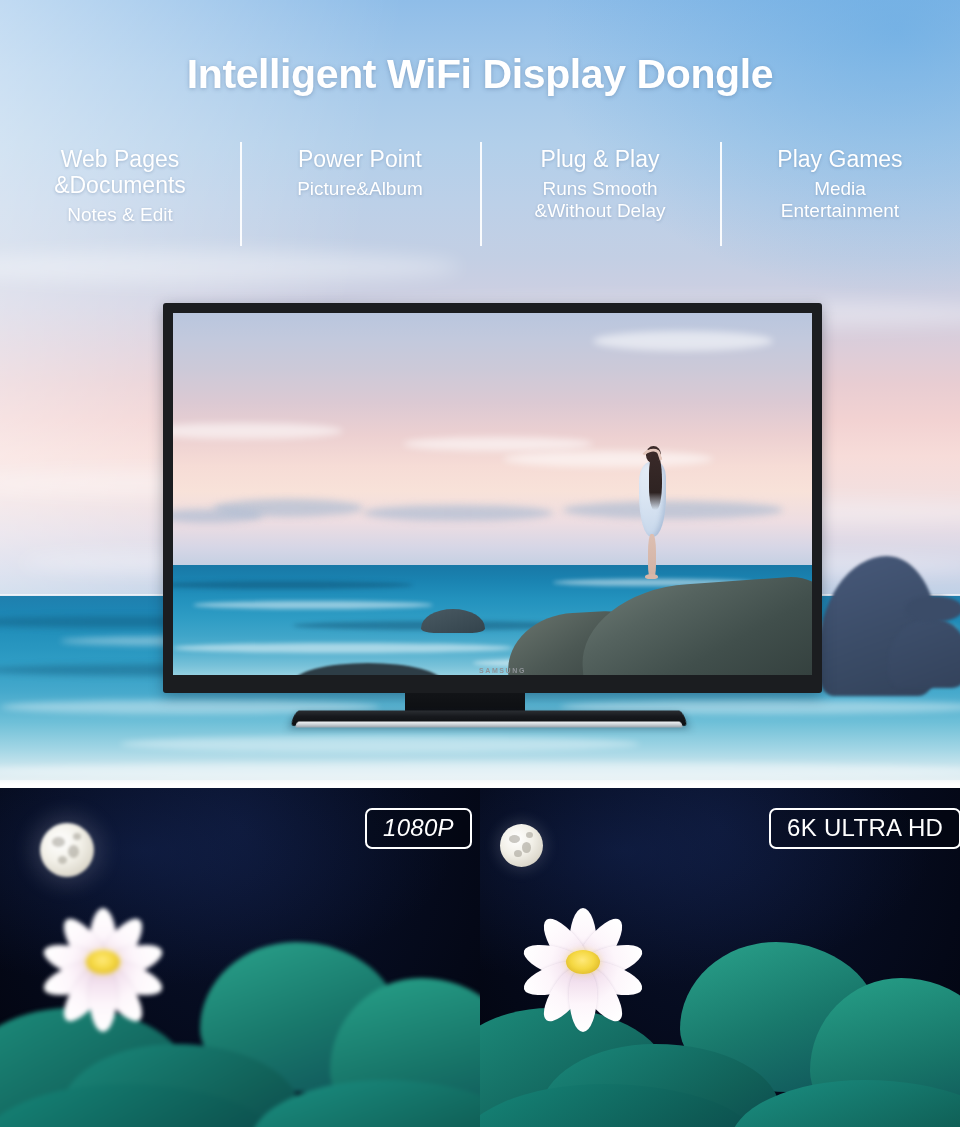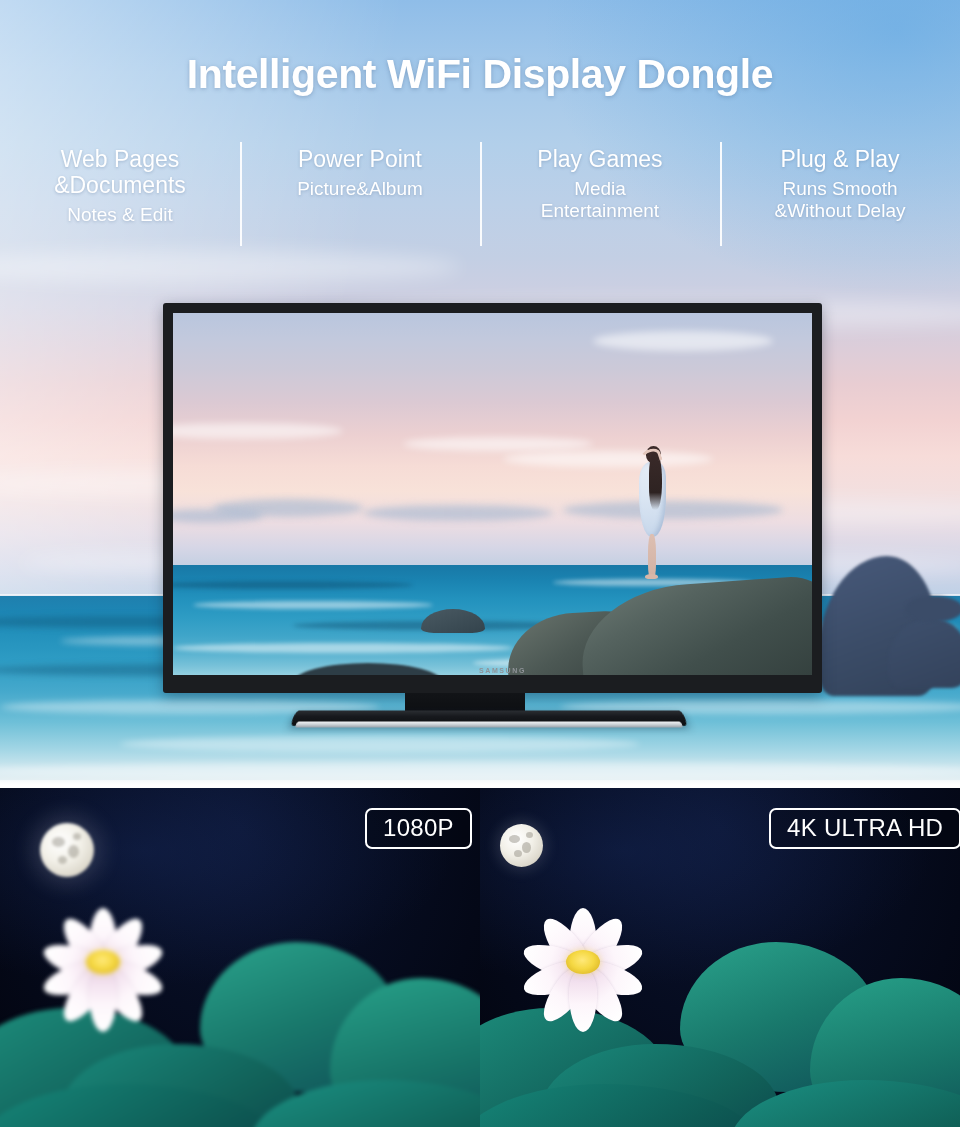--- a/index.html
+++ b/index.html
@@ -456,21 +456,21 @@
     padding: 6px 16px 7px;
     border: 2px solid #ffffff;
     border-radius: 7px;
     color: #ffffff;
     font-size: 24px;
     line-height: 1;
     letter-spacing: .3px;
     white-space: nowrap;
     background: rgba(0,0,0,.25);
   }
-  .panel-left .res-label { left: 365px; }
+  .panel-left .res-label { left: 365px; font-style: italic; }
   .panel-right .res-label { left: 289px; }
 </style>
 </head>
 <body>
 
 <div id="hero">
 
   <div class="sky"></div>
   <div class="sky-right-glow"></div>
 
@@ -506,28 +506,28 @@
     <div class="feature-col">
       <div class="feat-primary">Web Pages
 &amp;Documents</div>
       <div class="feat-secondary">Notes &amp; Edit</div>
     </div>
     <div class="feature-col">
       <div class="feat-primary">Power Point</div>
       <div class="feat-secondary">Picture&amp;Album</div>
     </div>
     <div class="feature-col">
+      <div class="feat-primary">Plug &amp; Play</div>
+      <div class="feat-secondary">Runs Smooth
+&amp;Without Delay</div>
+    </div>
+    <div class="feature-col">
       <div class="feat-primary">Play Games</div>
       <div class="feat-secondary">Media
 Entertainment</div>
-    </div>
-    <div class="feature-col">
-      <div class="feat-primary">Plug &amp; Play</div>
-      <div class="feat-secondary">Runs Smooth
-&amp;Without Delay</div>
     </div>
   </div>
 
   <div id="tv">
     <div class="tv-frame">
       <div class="tv-screen">
         <div class="s-sky"></div>
 
         <div class="s-cloud" style="left:-30px; top:110px; width:200px; height:16px;"></div>
         <div class="s-cloud" style="left:230px; top:124px; width:190px; height:14px;"></div>
@@ -632,15 +632,15 @@
         <div class="petal" style="transform:rotate(144deg);"></div>
         <div class="petal" style="transform:rotate(-36deg);"></div>
         <div class="petal" style="transform:rotate(-72deg);"></div>
         <div class="petal" style="transform:rotate(-108deg);"></div>
         <div class="petal" style="transform:rotate(-144deg);"></div>
         <div class="petal" style="transform:rotate(180deg);"></div>
         <div class="lotus-core"></div>
       </div>
     </div>
 
-    <div class="res-label">4K ULTRA HD</div>
+    <div class="res-label">6K ULTRA HD</div>
   </div>
 </div>
 
 </body></html>

